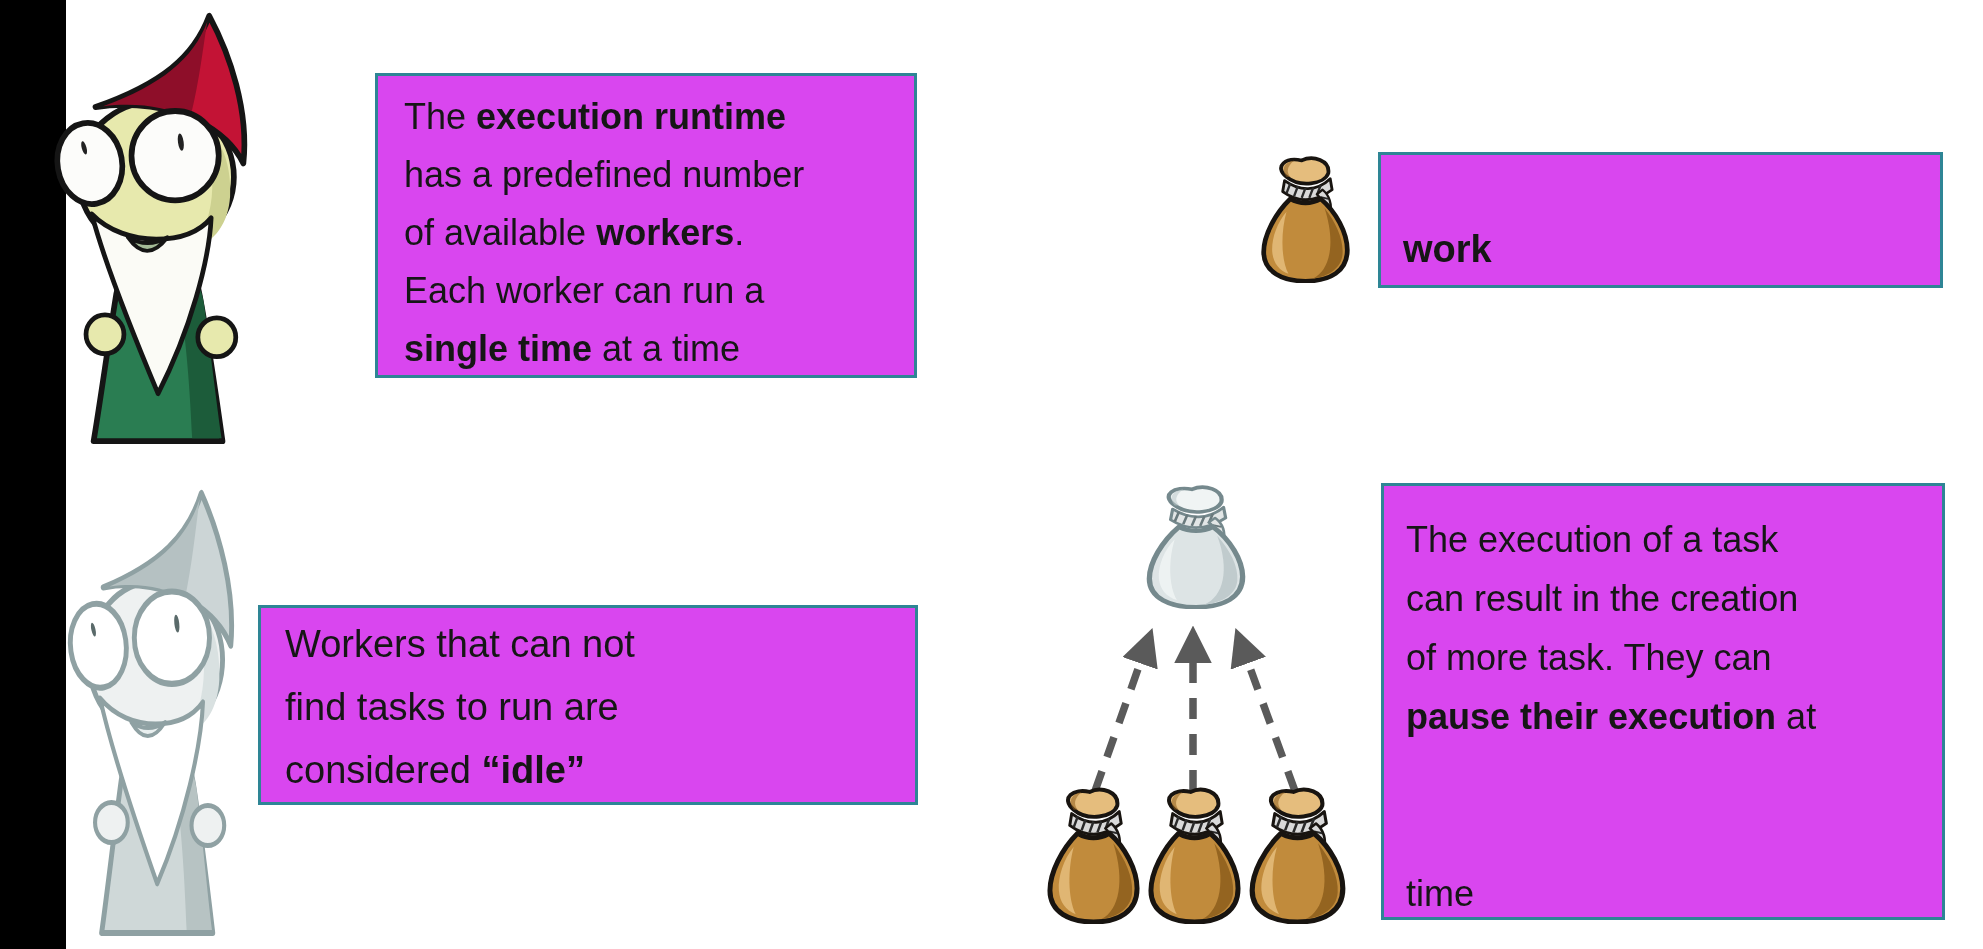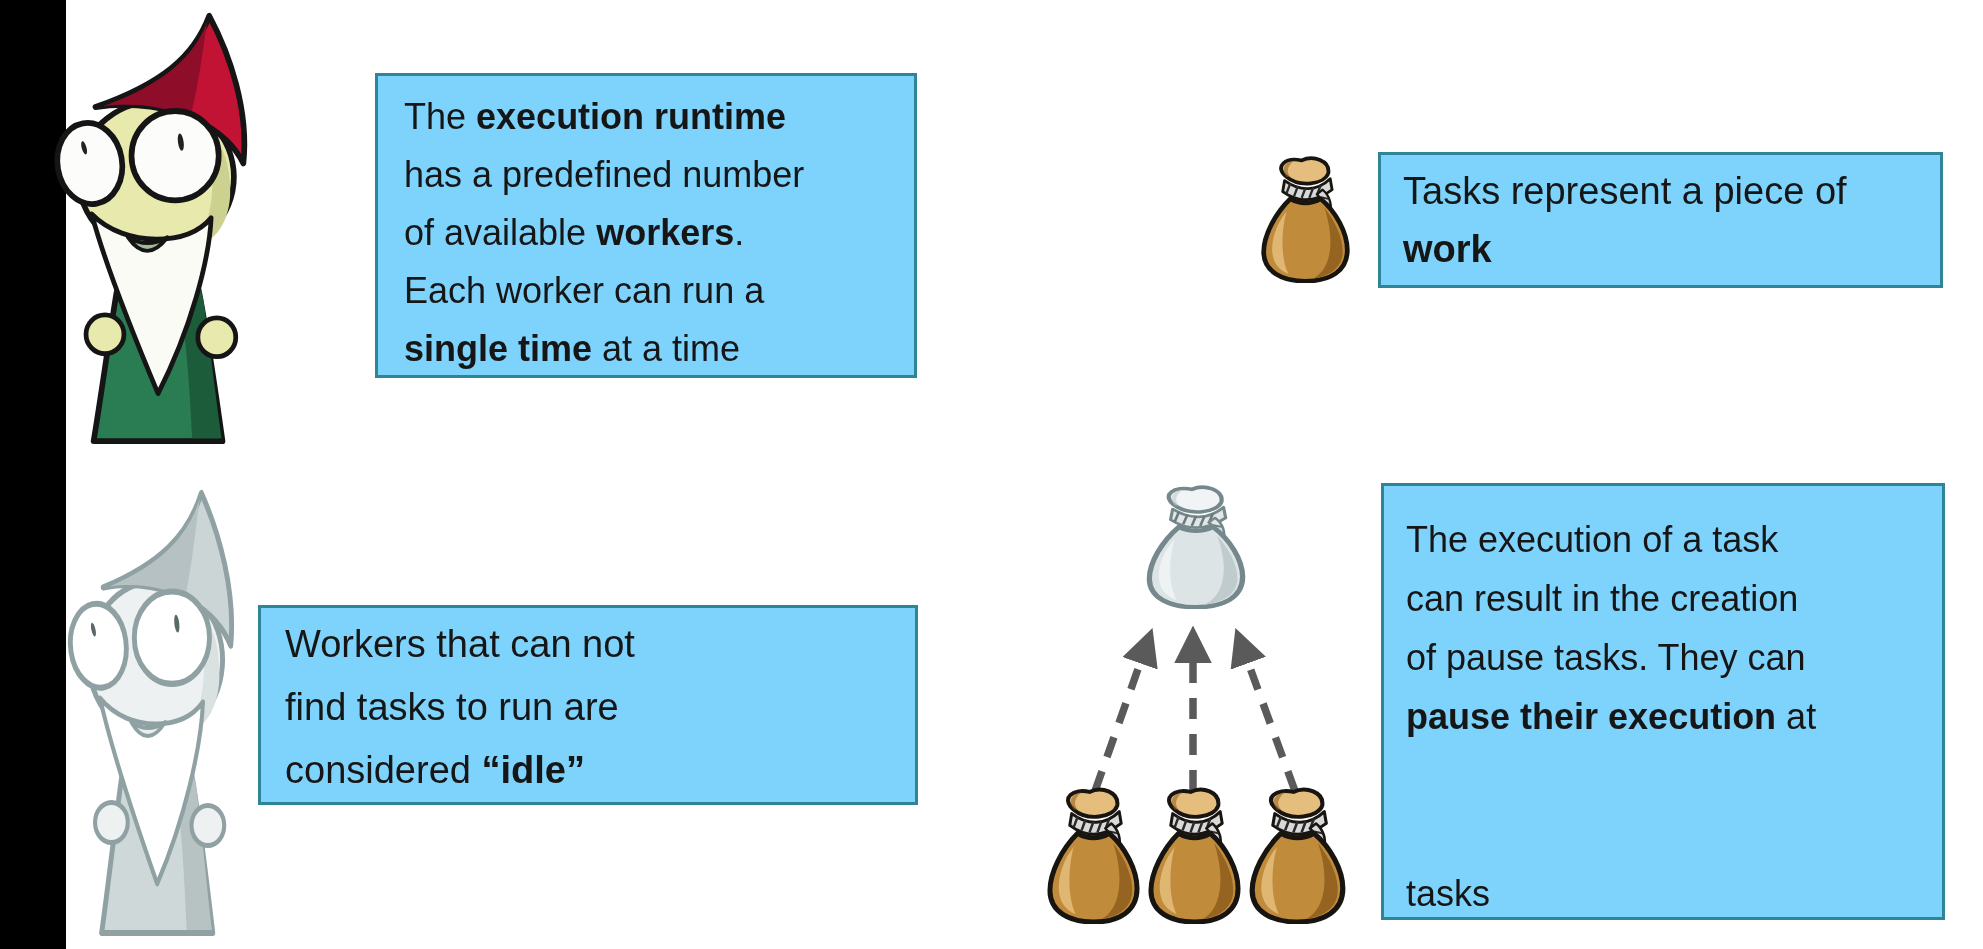--- a/index.html
+++ b/index.html
@@ -3,21 +3,21 @@
 <meta charset="utf-8">
 <style>
   html,body{margin:0;padding:0;background:#888;}
   .stage{
     position:relative;width:1983px;height:949px;background:#ffffff;
     overflow:hidden;font-family:"Liberation Sans",sans-serif;color:#1a1a1a;
   }
   .leftbar{position:absolute;left:0;top:0;width:66px;height:949px;background:#000;}
   .tbox{
     position:absolute;box-sizing:border-box;
-    background:#7dd3fc;border:3px solid #2e8595;
+    background:#d946ef;border:3px solid #2e8595;
     color:#161616;
   }
   .tbox b{font-weight:700;}
   #box-runtime{left:375px;top:73px;width:542px;height:305px;font-size:36px;line-height:58px;padding:12px 18px 0 26px;}
   #box-tasks{left:1378px;top:152px;width:565px;height:136px;font-size:38px;line-height:58px;padding:7px 16px 0 22px;}
   #box-idle{left:258px;top:605px;width:660px;height:200px;font-size:38px;line-height:63px;padding:5px 16px 9px 24px;}
   #box-spawn{left:1381px;top:483px;width:564px;height:437px;font-size:36px;line-height:59px;padding:24px 14px 0 22px;}
 
   .art{position:absolute;}
   #gnome-color{left:50px;top:10px;width:218px;height:437px;}
@@ -89,21 +89,21 @@
 
   <svg id="gnome-color" class="art gnome" viewBox="0 0 230 450" preserveAspectRatio="none">
     <use href="#sym-gnome"></use>
   </svg>
 
   <div class="tbox" id="box-runtime"><span>The </span><b>execution runtime</b><br><span>has a predefined number</span><br><span>of available </span><b>workers</b><span>.</span><br><span>Each worker can run a</span><br><b>single time</b><span> at a time</span></div>
 
   <svg id="bag-task" class="art bag" viewBox="0 0 100 140" preserveAspectRatio="none">
     <use href="#sym-bag"></use>
   </svg>
-  <div class="tbox" id="box-tasks"><span>Tasks represent a piece of</span><br><b>work</b></div>
+  <div class="tbox" id="box-tasks"><br><b>work</b></div>
 
   <svg id="gnome-gray" class="art gnome gray" viewBox="0 0 230 450" preserveAspectRatio="none">
     <use href="#sym-gnome"></use>
   </svg>
   <div class="tbox" id="box-idle"><span>Workers that can not</span><br><span>find tasks to run are</span><br><span>considered </span><b>“idle”</b></div>
 
   <svg id="bag-paused" class="art bag gray" viewBox="0 0 100 140" preserveAspectRatio="none">
     <use href="#sym-bag"></use>
   </svg>
 
@@ -123,14 +123,14 @@
   <svg id="bag-child1" class="art bag" viewBox="0 0 100 140" preserveAspectRatio="none">
     <use href="#sym-bag"></use>
   </svg>
   <svg id="bag-child2" class="art bag" viewBox="0 0 100 140" preserveAspectRatio="none">
     <use href="#sym-bag"></use>
   </svg>
   <svg id="bag-child3" class="art bag" viewBox="0 0 100 140" preserveAspectRatio="none">
     <use href="#sym-bag"></use>
   </svg>
 
-  <div class="tbox" id="box-spawn"><span>The execution of a task</span><br><span>can result in the creation</span><br><span>of pause tasks. They can</span><br><b>pause their execution</b><span> at</span><br><br><br><span>tasks</span></div>
+  <div class="tbox" id="box-spawn"><span>The execution of a task</span><br><span>can result in the creation</span><br><span>of more task. They can</span><br><b>pause their execution</b><span> at</span><br><br><br><span>time</span></div>
 </div>
 
 </body></html>

